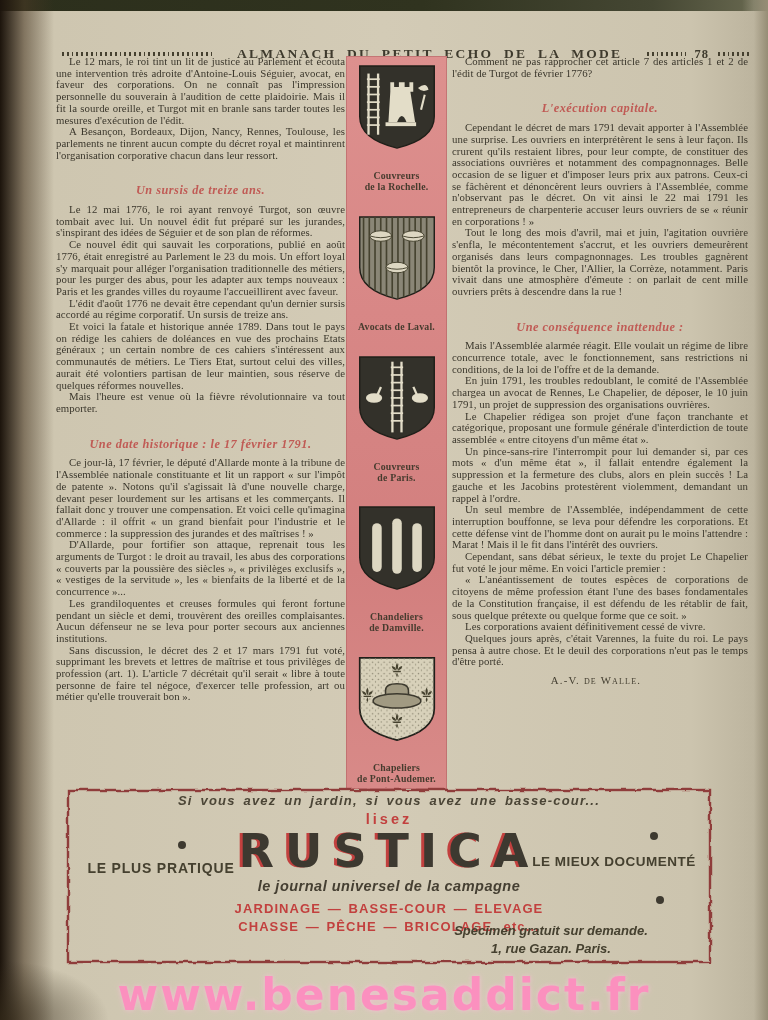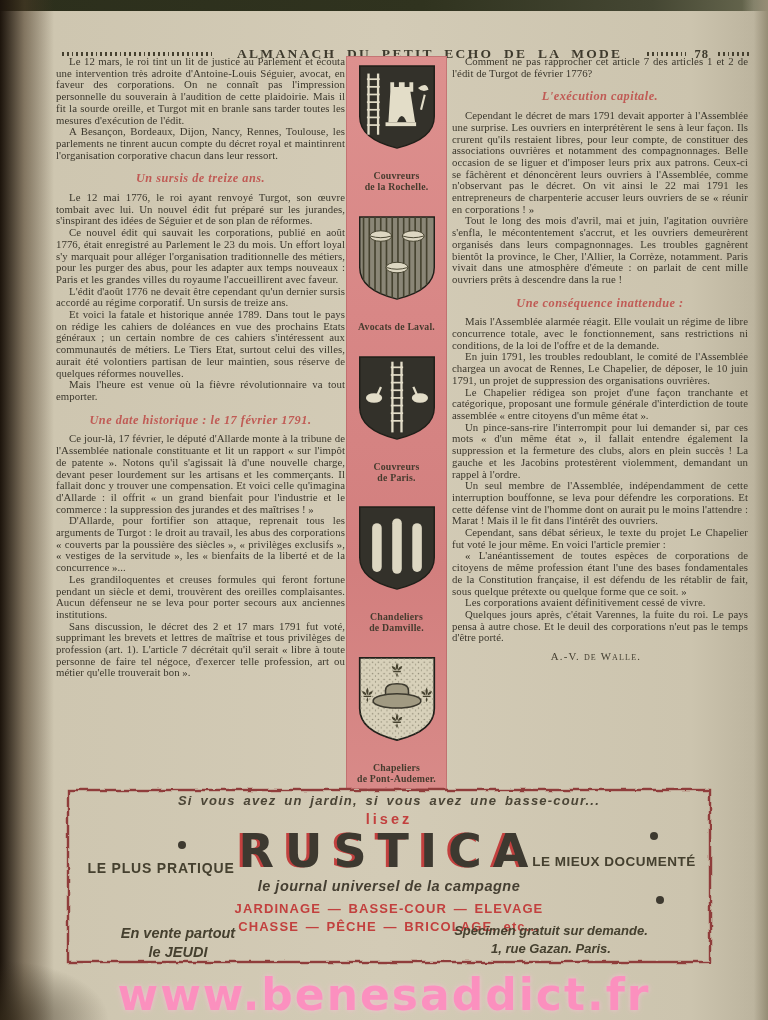--- a/index.html
+++ b/index.html
@@ -26,21 +26,21 @@
   .pageheader h1{margin:16px;font-size:13.5px;font-weight:600;letter-spacing:2.3px;word-spacing:5px;
         white-space:nowrap;color:#3e3a2d;}
   .pagenum{font-size:12.5px;letter-spacing:1px;font-weight:600;}
 
   
   .col{position:absolute;top:56px;text-align:justify;font-size:10.8px;line-height:11.7px;
         color:#3b372c;letter-spacing:.05px;}
   .col-left{left:56px;width:289px;}
   .col-right{left:452px;width:296px;}
   .p{margin:0;text-indent:13px;}
-  .hred{margin:12px 0 7px;text-align:center;font-style:italic;font-weight:700;font-size:12.3px;
+  .hred{margin:24px 0 7px;text-align:center;font-style:italic;font-weight:700;font-size:12.3px;
         letter-spacing:.5px;color:#c05b55;}
   .sig{margin-top:7px;text-align:center;padding-right:8px;font-variant:small-caps;
         letter-spacing:1.2px;color:#433e30;}
 
   
   .strip{position:absolute;left:346px;top:56px;width:101px;height:733px;
         background:linear-gradient(180deg,#dd908e 0,#d88786 35%,#d27f7e 70%,#d88a88 100%);
         box-shadow:inset 0 0 0 1px rgba(171,92,91,.5);
         display:flex;flex-direction:column;justify-content:space-between;
         align-items:center;padding:7px 0 5px;box-sizing:border-box;}
@@ -279,24 +279,20 @@
     <div class="ad-lisez">lisez</div>
     <div class="ad-logo">RUSTICA</div>
     <div class="ad-subtitle">le journal universel de la campagne</div>
     <div class="ad-left-slogan">LE PLUS PRATIQUE</div>
     <div class="ad-right-slogan">LE MIEUX DOCUMENTÉ</div>
     <span class="dot dot-l"></span>
     <span class="dot dot-r1"></span>
     <span class="dot dot-r2"></span>
     <div class="ad-topics t1">JARDINAGE — BASSE-COUR — ELEVAGE</div>
     <div class="ad-topics t2">CHASSE — PÊCHE — BRICOLAGE, etc...</div>
-    <div class="ad-vente">
-      <div>En vente partout</div>
-      <div>le JEUDI</div>
-    </div>
     <div class="ad-specimen">
       <div>Spécimen gratuit sur demande.</div>
       <div>1, rue Gazan. Paris.</div>
     </div>
   </section>
 
   <div class="left-edge"></div>
   <div class="corner-bl"></div>
   <div class="watermark">www.benesaddict.fr</div>
 </div>

